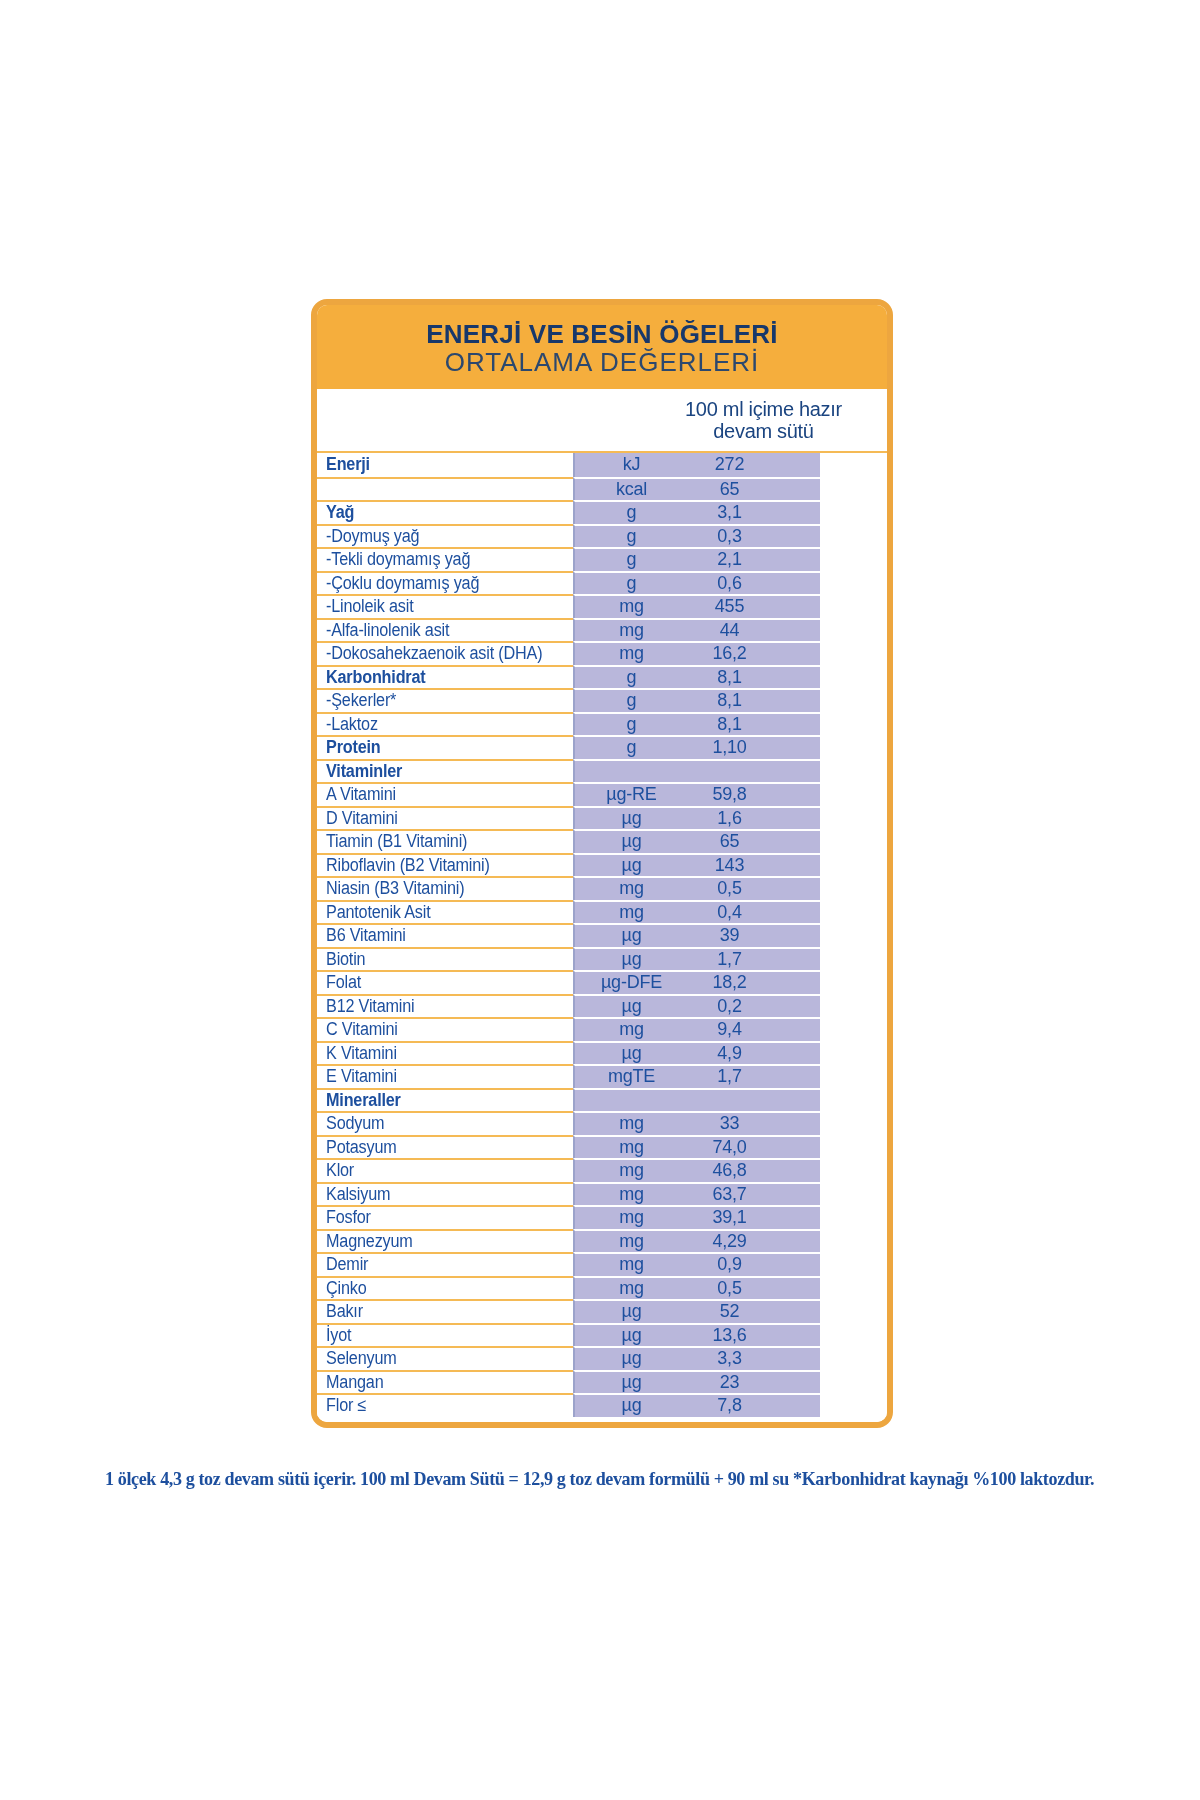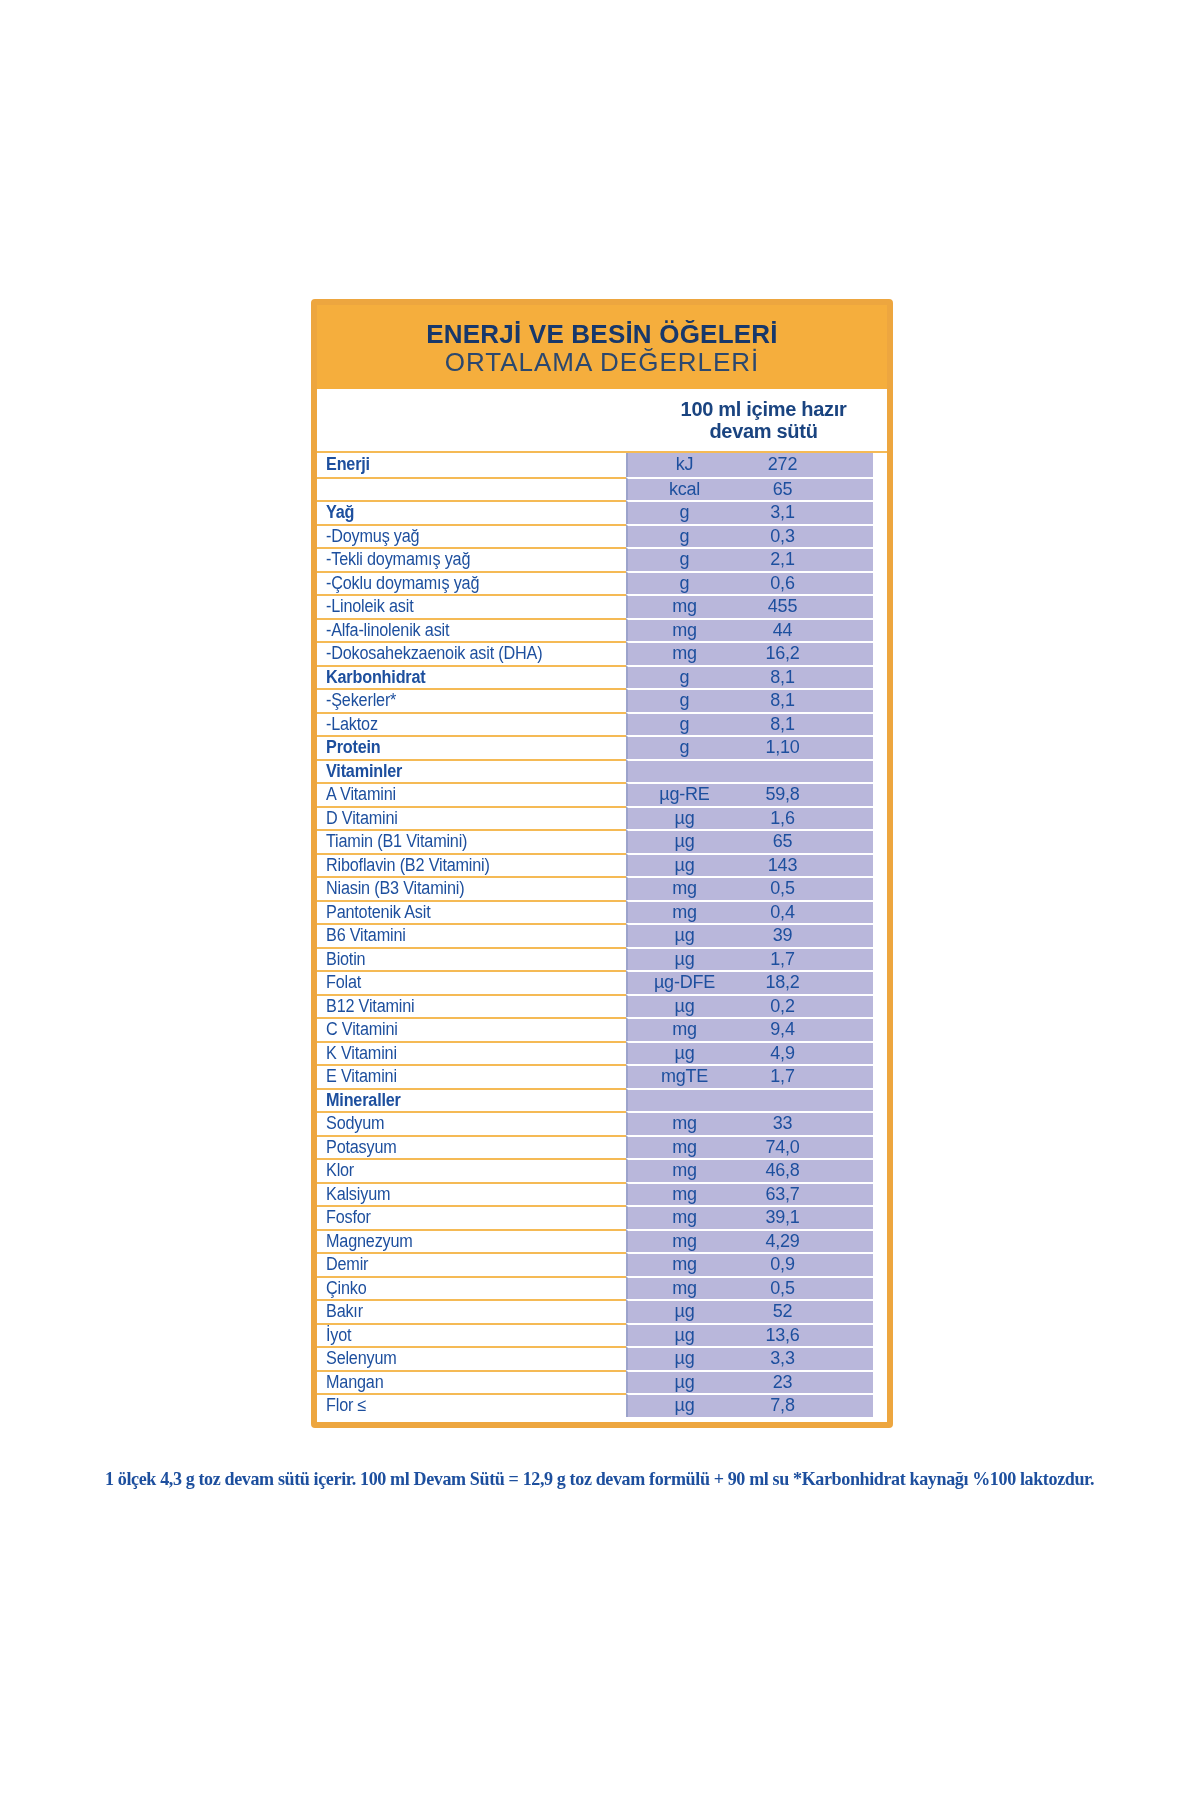--- a/index.html
+++ b/index.html
@@ -13,48 +13,48 @@
     --subtitle-navy:#2C486E;
   }
   *{margin:0;padding:0;box-sizing:border-box;}
   html,body{width:1200px;height:1800px;background:#ffffff;font-family:"Liberation Sans",sans-serif;}
   .page{position:relative;width:1200px;height:1800px;background:#ffffff;overflow:hidden;}
 
   .label-table{
     position:absolute;left:311px;top:299px;width:582px;
     background:#ffffff;
     border:6px solid var(--border-orange);
-    border-radius:4px;
+    border-radius:16px;
     overflow:hidden;
   }
   .table-header{
     background:var(--accent-orange);
     height:84px;
     display:flex;flex-direction:column;align-items:center;justify-content:center;
     padding-top:4px;
   }
   .table-title{
     font-size:26px;font-weight:700;color:var(--title-navy);letter-spacing:0.2px;line-height:1.1;
   }
   .table-subtitle{
     font-size:26px;font-weight:400;color:var(--subtitle-navy);letter-spacing:1px;line-height:1.15;
   }
   .subheader{
     position:relative;height:62px;background:#ffffff;
   }
   .col-header{
     position:absolute;left:323px;top:9px;width:247px;
-    text-align:center;color:#1A4480;font-weight:700;font-size:20px;line-height:1.1;
+    text-align:center;color:#1A4480;font-weight:400;font-size:20px;line-height:1.1;
     letter-spacing:-0.3px;
   }
   .tbody{border-top:2px solid var(--row-line-orange);padding-bottom:5px;background:#ffffff;}
   .row{display:flex;height:23.5px;}
   .cell{display:flex;align-items:center;font-size:18px;color:var(--text-blue);}
   .cell-label{
-    width:309px;padding-left:9px;border-top:2px solid var(--row-line-orange);
+    width:256px;padding-left:9px;border-top:2px solid var(--row-line-orange);
     background:#ffffff;overflow:visible;
   }
   .cell-label span{
     display:inline-block;white-space:nowrap;letter-spacing:-0.2px;
     transform:scaleX(0.9);transform-origin:0 50%;
   }
   .cell-unit{
     width:115px;background:var(--lavender);border-top:2px solid #ffffff;
     border-left:2px solid var(--lavender-edge);
     justify-content:center;letter-spacing:-0.2px;

